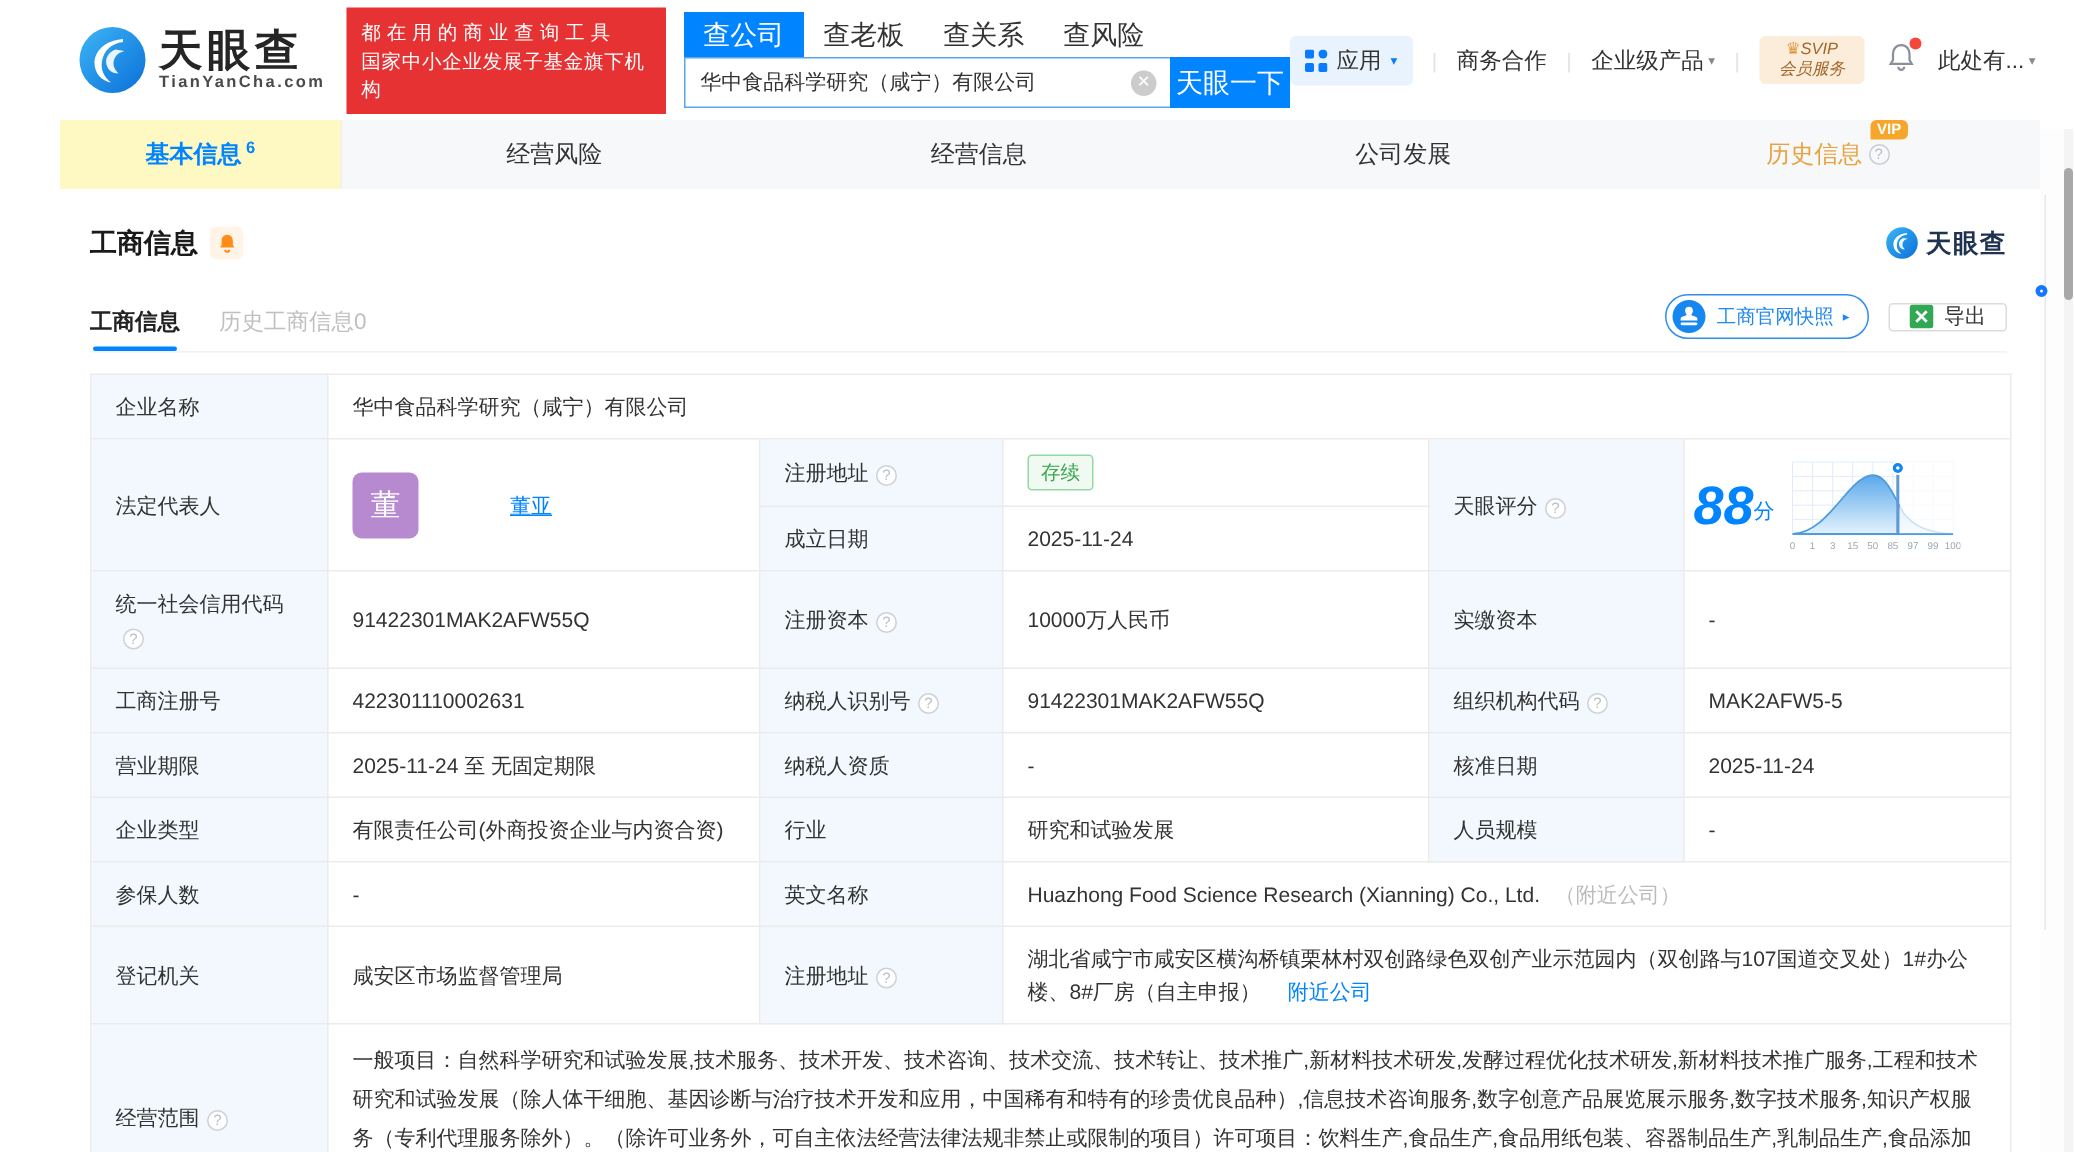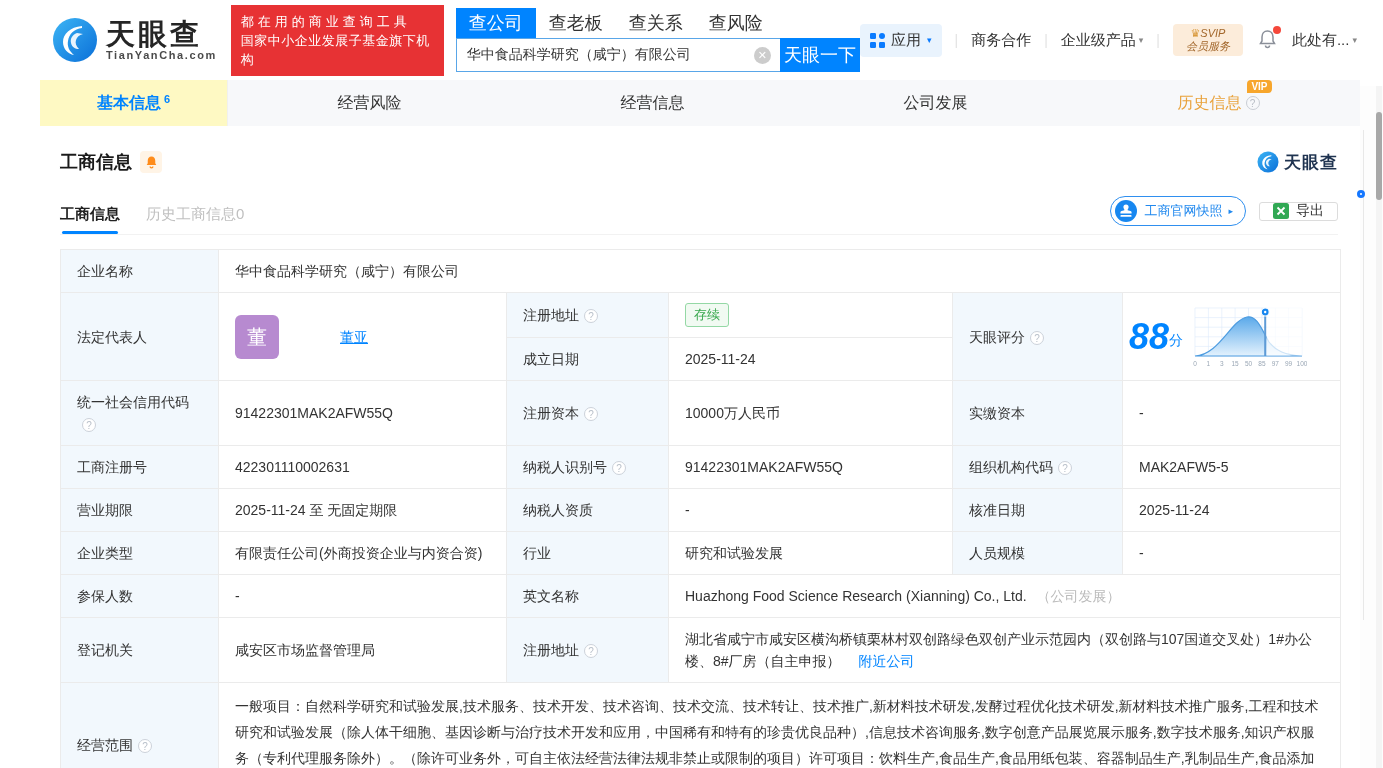--- a/index.html
+++ b/index.html
@@ -340,21 +340,21 @@
       <td class="lbl">人员规模</td>
       <td>-</td>
     </tr>
 
     <tr>
       <td class="lbl">参保人数</td>
       <td>-</td>
       <td class="lbl">英文名称</td>
       <td colspan="3" style="word-break:normal;">
         <span>Huazhong Food Science Research (Xianning) Co., Ltd.</span>
-        <span class="gray-note">（公司发展）</span>
+        <span class="gray-note">（附近公司）</span>
       </td>
     </tr>
 
     <tr>
       <td class="lbl">登记机关</td>
       <td>咸安区市场监督管理局</td>
       <td class="lbl">
         <span>注册地址</span><span class="help">?</span>
       </td>
       <td colspan="3">

